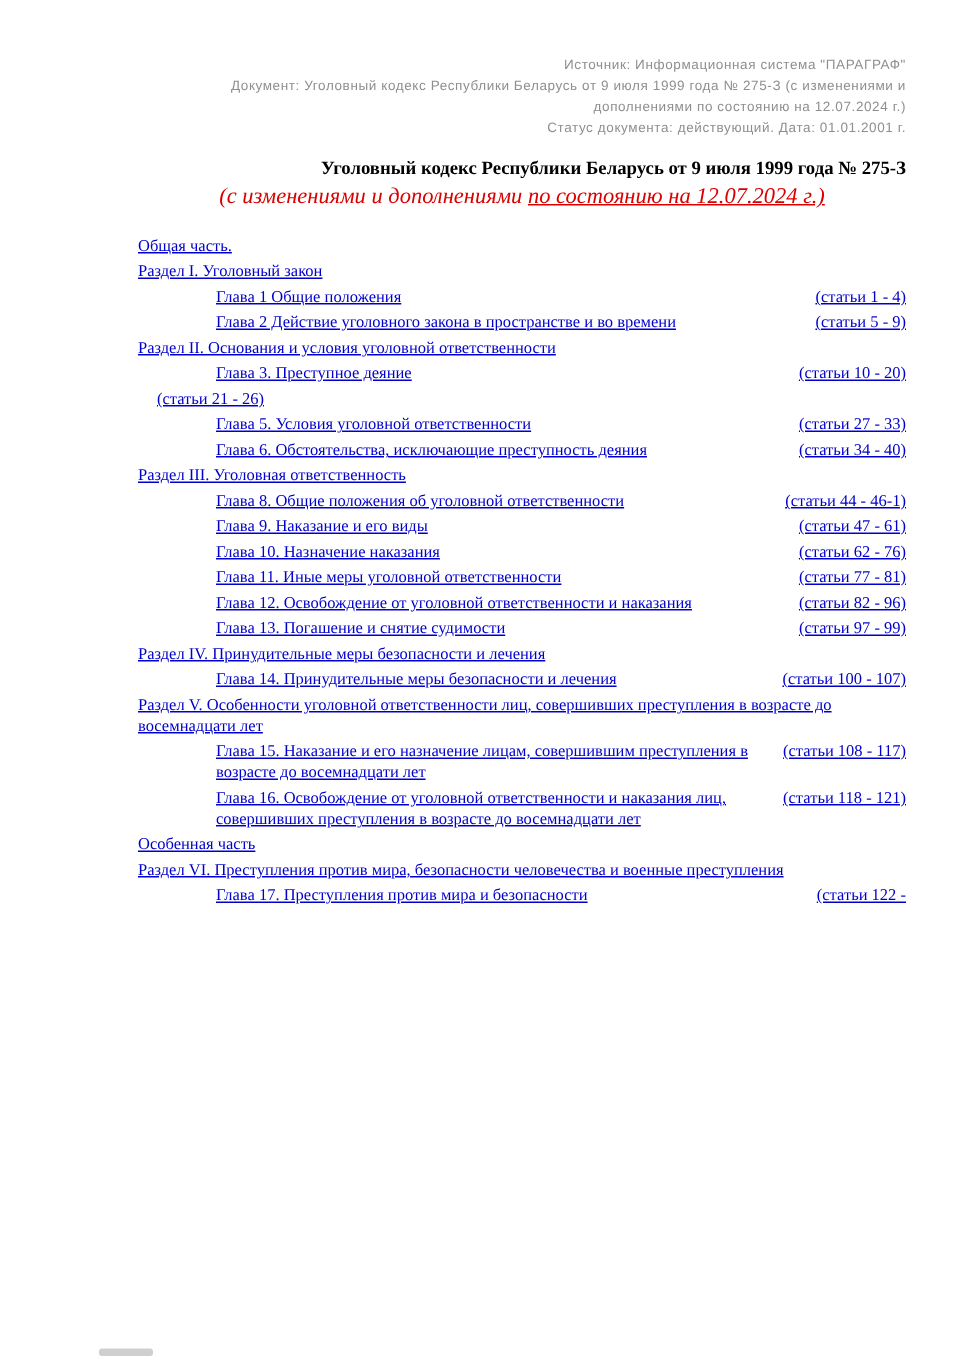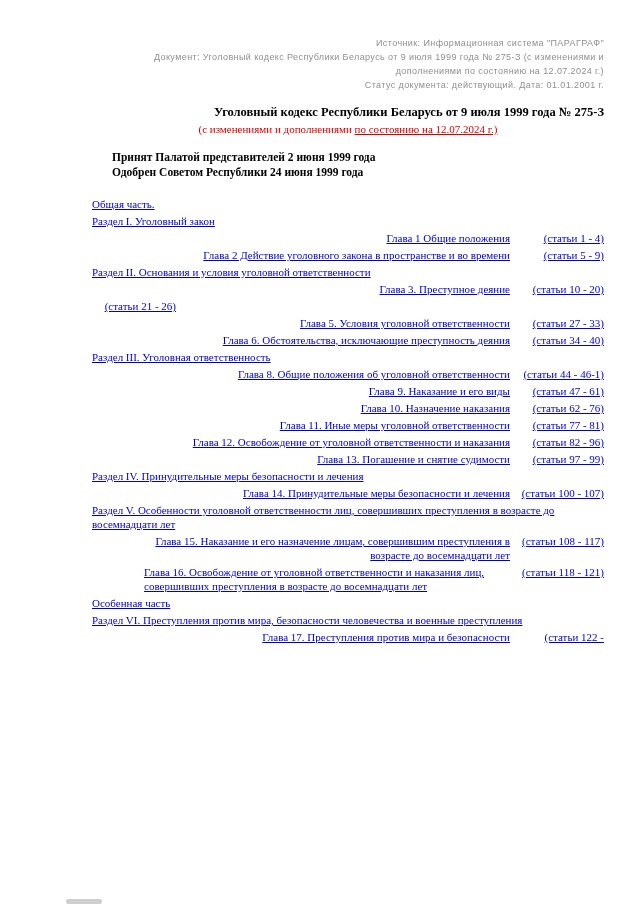--- a/index.html
+++ b/index.html
@@ -15,34 +15,34 @@
     font-family:"Liberation Sans", sans-serif;
     font-size:9px; letter-spacing:0.4px;
     color:#8f8f8f; line-height:14px;
   }
 
   .doc-title {
     margin-top:13px; text-align:right;
     font-size:12.5px; font-weight:bold; color:#000;
   }
   .doc-subtitle {
-    text-align:center; font-size:11px; 
+    text-align:center; font-size:15px; font-style:italic;
     color:#d90000; margin-top:3px;
   }
   .amendment-link { color:#d90000; text-decoration:underline; }
 
   .adoption {
     margin-top:15px; margin-left:20px;
     font-weight:bold; font-size:11.5px; line-height:15px;
   }
 
   .toc { margin-top:17px; font-size:11px; line-height:14px; }
   .toc-row { margin-bottom:3px; }
   .toc-row.chapter { display:flex; }
-  .toc-left { flex:1; padding-left:52px; padding-right:10px;text-align:right; }
+  .toc-left { flex:1; padding-left:52px; padding-right:10px; }
   .toc-row.center .toc-left { text-align:left; }
   .toc-right { width:84px; text-align:right; flex-shrink:0; }
   .toc-link { color:#0000cc; text-decoration:underline; cursor:pointer; }
 
   .scroll-frag {
     position:absolute; left:66px; bottom:1px;
     width:36px; height:5px; background:#cfcfcf; border-radius:2px;
   }
 </style>
 </head>
@@ -53,24 +53,20 @@
   <div class="doc-header">
     <div>Источник: Информационная система "ПАРАГРАФ"</div>
     <div>Документ: Уголовный кодекс Республики Беларусь от 9 июля 1999 года № 275-З (с изменениями и дополнениями по состоянию на 12.07.2024 г.)</div>
     <div>Статус документа: действующий. Дата: 01.01.2001 г.</div>
   </div>
 
   <h1 class="doc-title">Уголовный кодекс Республики Беларусь от 9 июля 1999 года № 275-З</h1>
 
   <div class="doc-subtitle"><span>(с изменениями и дополнениями </span><a href="#" class="amendment-link">по состоянию на 12.07.2024 г.)</a></div>
 
-  <div class="adoption">
-    <div>Принят Палатой представителей 2 июня 1999 года</div>
-    <div>Одобрен Советом Республики 24 июня 1999 года</div>
-  </div>
 
   <div class="toc">
       <div class="toc-row part"><a href="#" class="toc-link">Общая часть.</a></div>
       <div class="toc-row section"><a href="#" class="toc-link">Раздел I. Уголовный закон</a></div>
       <div class="toc-row chapter">
         <div class="toc-left"><a href="#" class="toc-link">Глава 1 Общие положения</a></div>
         <div class="toc-right"><a href="#" class="toc-link">(статьи 1 - 4)</a></div>
       </div>
       <div class="toc-row chapter">
         <div class="toc-left"><a href="#" class="toc-link">Глава 2 Действие уголовного закона в пространстве и во времени</a></div>

